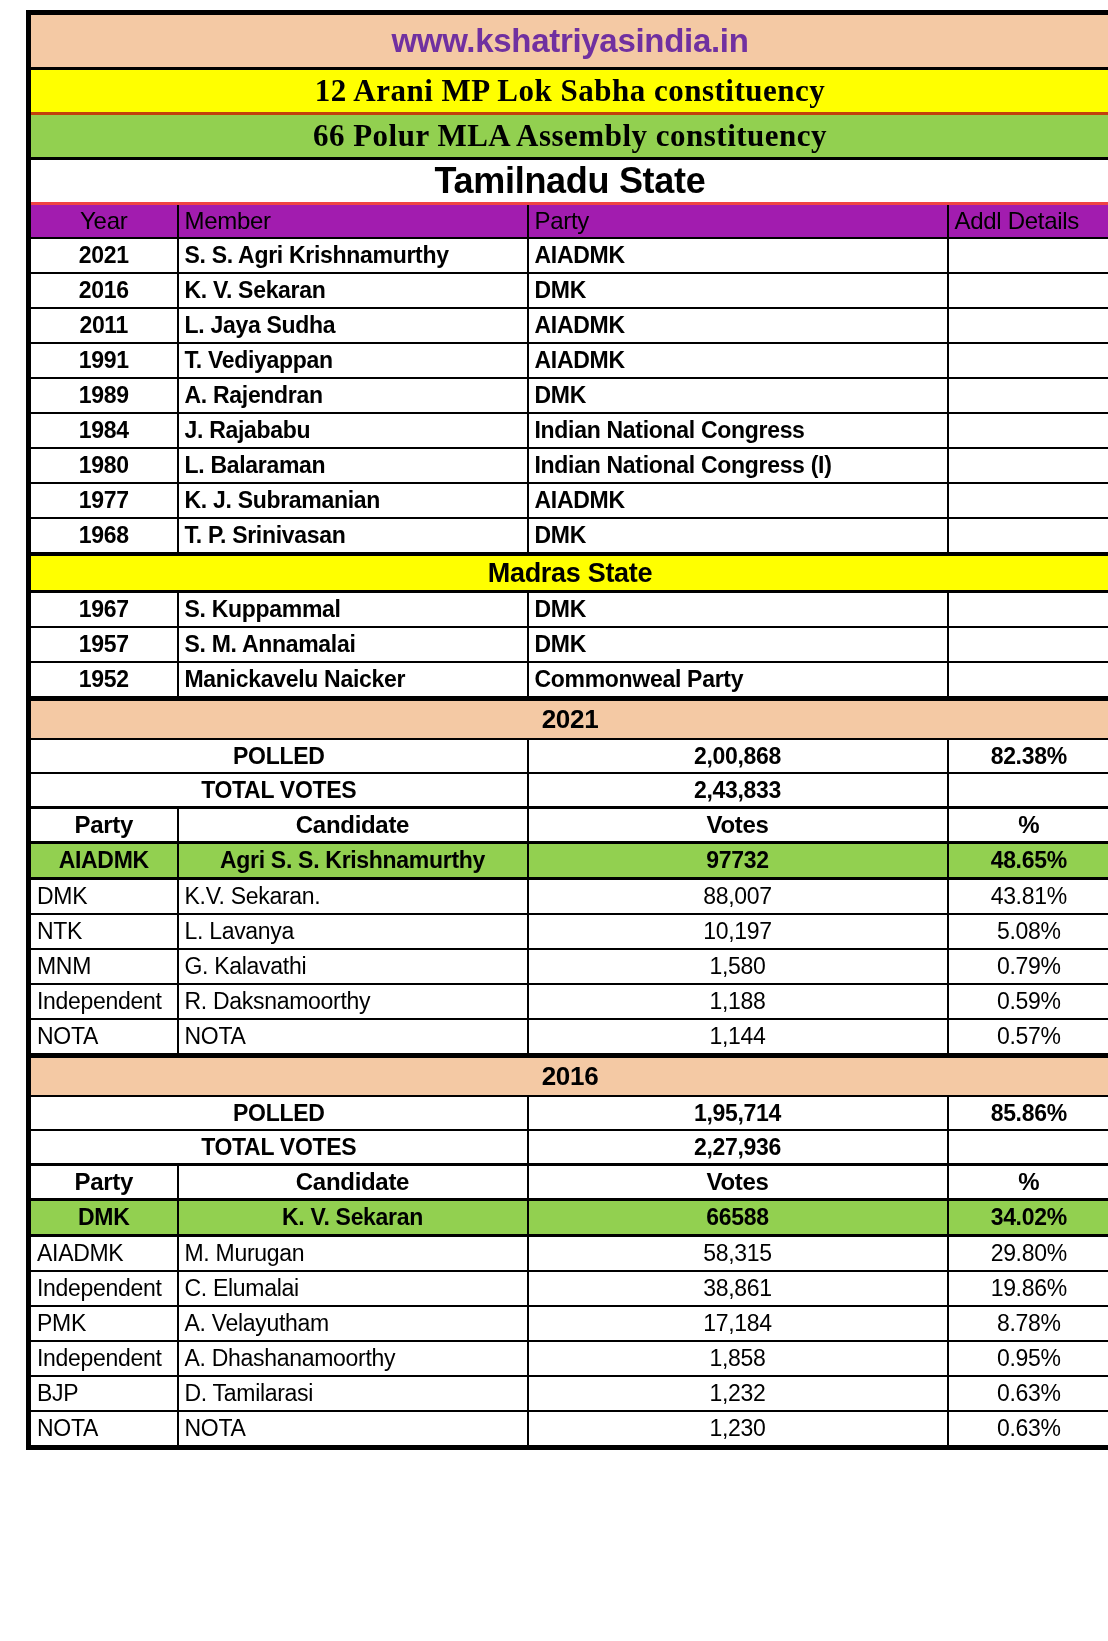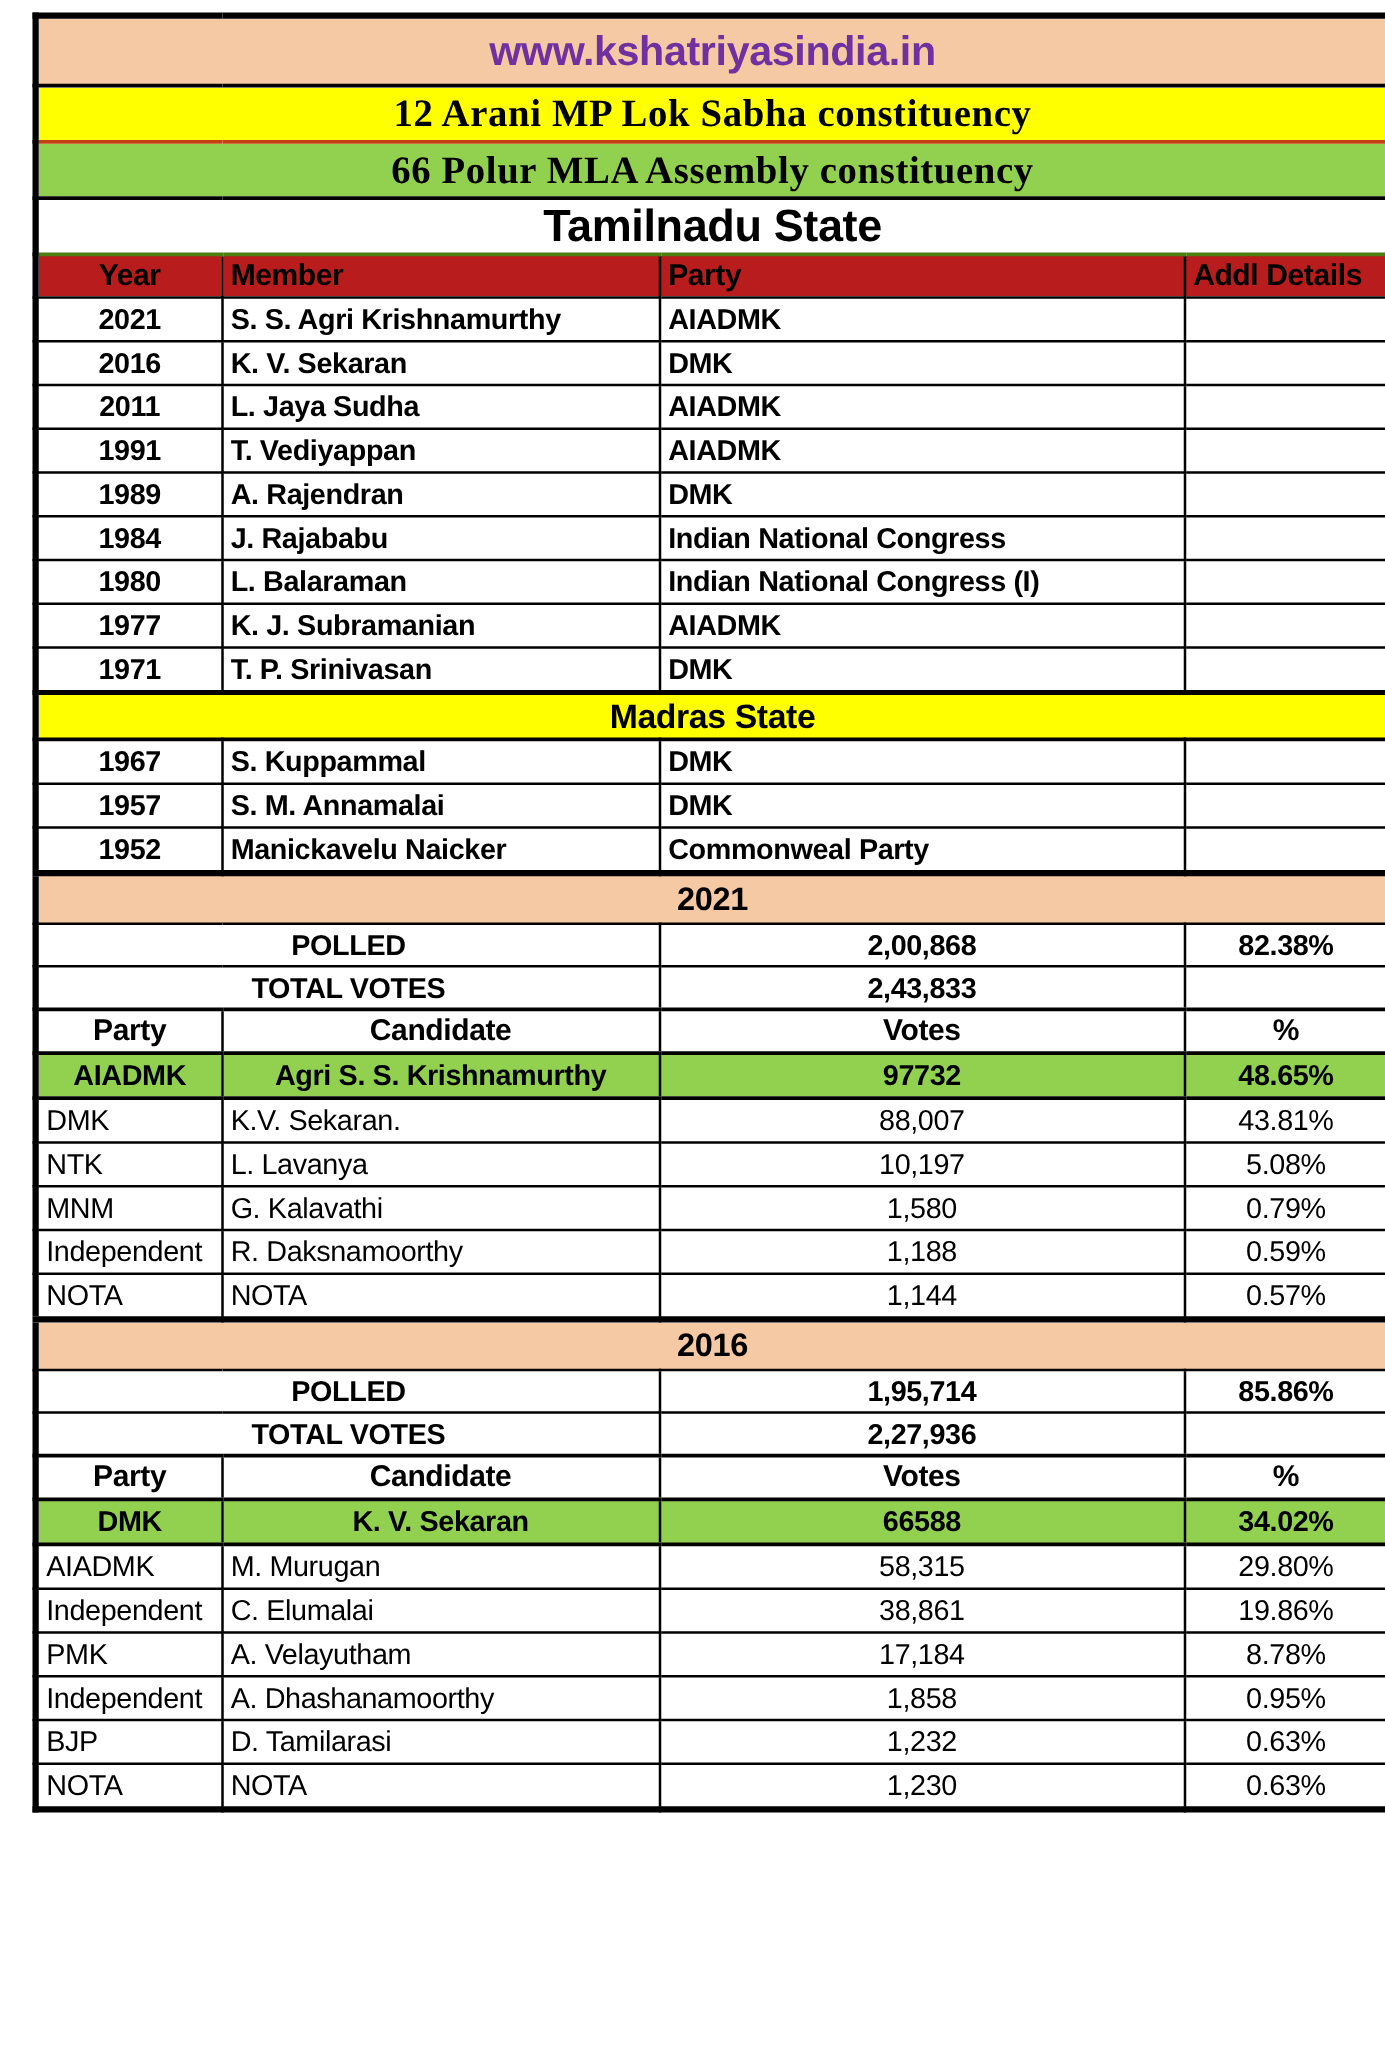--- a/index.html
+++ b/index.html
@@ -8,21 +8,21 @@
   table{border-collapse:collapse;width:1083px;table-layout:fixed;border:5px solid #000;}
   td{border:2px solid #000;overflow:hidden;white-space:nowrap;padding:0;vertical-align:middle;letter-spacing:-0.3px;}
   .c{text-align:center;}
   .l{text-align:left;padding-left:6px;}
   .band-peach{background:#F4C9A4;}
   .band-yellow{background:#FFFF00;}
   .band-green{background:#92D050;}
   .website td{height:52px;font-weight:bold;font-size:33px;color:#7030A0;text-align:center;}
   .title td{height:42px;font-family:"Liberation Serif",serif;font-weight:bold;font-size:31px;text-align:center;letter-spacing:0.5px;}
   .state td{height:36px;font-weight:bold;font-size:36px;text-align:center;background:#fff;}
-  .cols-header td{background:#b91c1c;font-weight:bold;font-size:24px;height:32px;border-top:3px solid #4d7c0f;}
+  .cols-header td{background:#a21caf;font-weight:normal;font-size:24px;height:32px;border-top:3px solid #ef4444;}
   .member-row td{font-weight:bold;font-size:23px;height:33px;}
   .madras td{height:34px;font-weight:bold;font-size:27px;text-align:center;background:#FFFF00;border-top:4px solid #000;border-bottom:3px solid #000;}
   .year-band td{height:37px;font-weight:bold;font-size:26px;text-align:center;background:#F4C9A4;border-top:5px solid #000;}
   .polled td{font-weight:bold;font-size:23px;height:32px;text-align:center;}
   .result-header td{font-weight:bold;font-size:24px;height:32px;text-align:center;border-top:3px solid #000;}
   .winner td{background:#92D050;font-weight:bold;font-size:23px;height:33px;text-align:center;border-top:3px solid #000;border-bottom:3px solid #000;}
   .result-row td{font-weight:normal;font-size:23px;height:33px;}
 </style>
 </head>
 <body>
@@ -99,21 +99,21 @@
     <td class="l">Indian National Congress (I)</td>
     <td></td>
   </tr>
   <tr class="member-row">
     <td class="c">1977</td>
     <td class="l">K. J. Subramanian</td>
     <td class="l">AIADMK</td>
     <td></td>
   </tr>
   <tr class="member-row">
-    <td class="c">1971</td>
+    <td class="c">1968</td>
     <td class="l">T. P. Srinivasan</td>
     <td class="l">DMK</td>
     <td></td>
   </tr>
 
   <tr class="madras">
     <td colspan="4">Madras State</td>
   </tr>
 
   <tr class="member-row">

